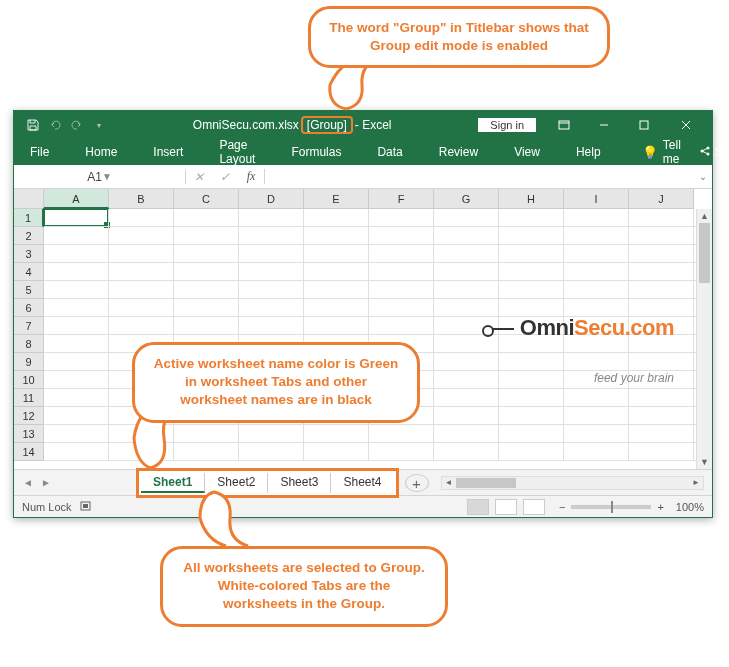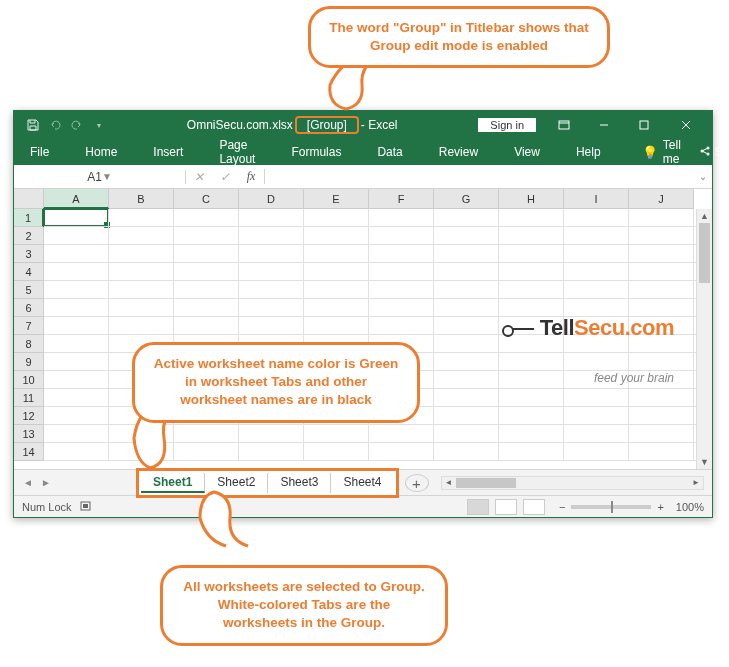--- a/index.html
+++ b/index.html
@@ -9,21 +9,21 @@
 .callout { position: absolute; background: #fff; border: 3px solid #ed7d31; border-radius: 22px; padding: 10px 16px; text-align: center; color: #ed7d31; font-weight: bold; font-size: 13.5px; line-height: 1.35; z-index: 100; }
 
 
 .excel-window { position: absolute; left: 13px; top: 110px; width: 700px; height: 408px; border: 1px solid #217346; background: #fff; box-shadow: 0 2px 8px rgba(0,0,0,0.3); }
 
 
 .titlebar { background: #217346; height: 28px; display: flex; align-items: center; color: #fff; font-size: 12px; padding: 0 4px; }
 .titlebar .qat { display: flex; align-items: center; gap: 8px; padding-left: 8px; }
 .titlebar .qat-icon { width: 14px; height: 14px; display: inline-flex; align-items: center; justify-content: center; color: #fff; opacity: 0.9; }
 .titlebar .title-center { flex: 1; text-align: center; display: flex; justify-content: center; align-items: center; gap: 2px; }
-.titlebar .title-group { border: 2px solid #ed7d31; border-radius: 4px; padding: 0 10px; }
+.titlebar .title-group { border: 2px solid #ed7d31; border-radius: 4px; padding: 0 4px; }
 .titlebar .signin-btn { background: #fff; color: #333; padding: 1px 12px; font-size: 11px; border: none; margin-right: 8px; }
 .titlebar .win-btn { width: 40px; height: 28px; display: inline-flex; align-items: center; justify-content: center; color: #fff; font-size: 12px; }
 .titlebar .win-btn.close { width: 44px; }
 
 
 .ribbon-tabs { background: #217346; height: 26px; display: flex; align-items: center; padding: 0 6px; gap: 16px; color: #fff; font-size: 12px; }
 .ribbon-tab { padding: 4px 10px; cursor: pointer; }
 .ribbon-tab.file { background: #217346; }
 .ribbon-spacer { flex: 1; }
 .ribbon-right { display: flex; align-items: center; gap: 4px; font-size: 12px; }
@@ -254,21 +254,21 @@
         </div>
     </div>
     <div class="vscroll">
       <div class="vscroll-btn" style="top:0">▲</div>
       <div class="vscroll-thumb"></div>
       <div class="vscroll-btn" style="bottom:0">▼</div>
     </div>
 
     <div class="logo">
       <div class="logo-main">
-        <span class="logo-key"></span><span class="omni-o">Tell</span><span>Secu.com</span>
+        <span class="logo-key"></span><span class="omni-o">Omni</span><span>Secu.com</span>
       </div>
       <div class="logo-sub">feed your brain</div>
     </div>
   </div>
 
   <div class="sheet-row">
     <div class="sheet-nav">
       <div class="sheet-nav-btn">◄</div>
       <div class="sheet-nav-btn">►</div>
     </div>
@@ -309,18 +309,18 @@
   </div>
 </div>
 
 <div class="callout" style="left:132px; top:342px; width:288px;">
   <span>Active worksheet name color is Green in worksheet Tabs and other worksheet names are in black</span>
 </div>
 <svg class="pointer-svg" style="left:120px; top:398px; width:80px; height:80px;">
   <path d="M 40 4 Q 18 12 14 40 Q 16 64 30 70 Q 48 66 44 40 Q 40 14 64 4" fill="#fff" stroke="#ed7d31" stroke-width="3"></path>
 </svg>
 
-<div class="callout" style="left:160px; top:546px; width:288px;margin-top:19px;">
+<div class="callout" style="left:160px; top:546px; width:288px;">
   <span>All worksheets are selected to Group. White-colored Tabs are the worksheets in the Group.</span>
 </div>
 <svg class="pointer-svg" style="left:186px; top:490px; width:80px; height:60px;">
   <path d="M 40 56 Q 20 50 14 28 Q 14 6 28 2 Q 46 6 44 28 Q 42 50 62 56" fill="#fff" stroke="#ed7d31" stroke-width="3"></path>
 </svg>
 
 </body></html>

